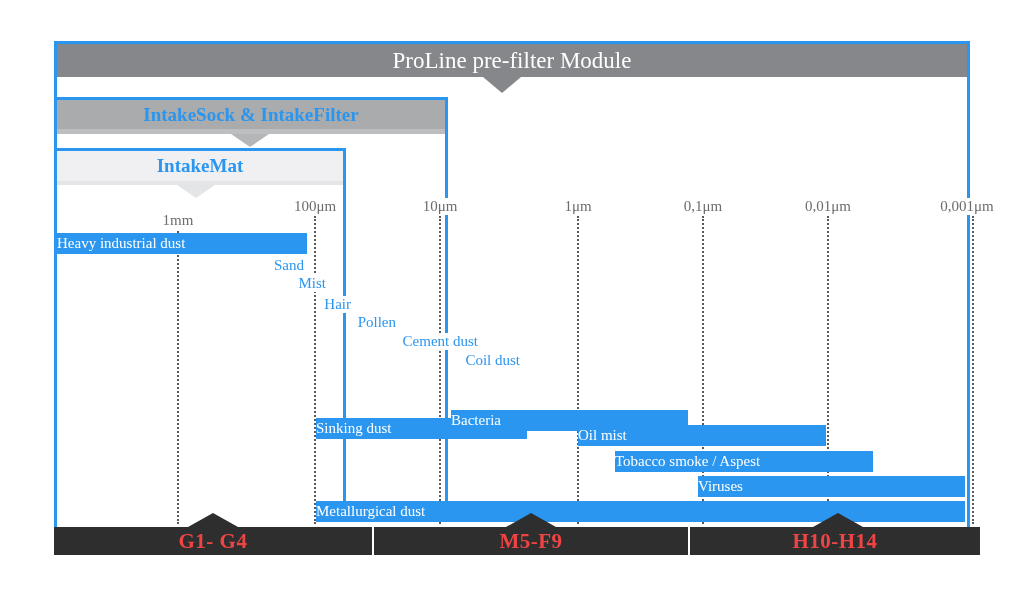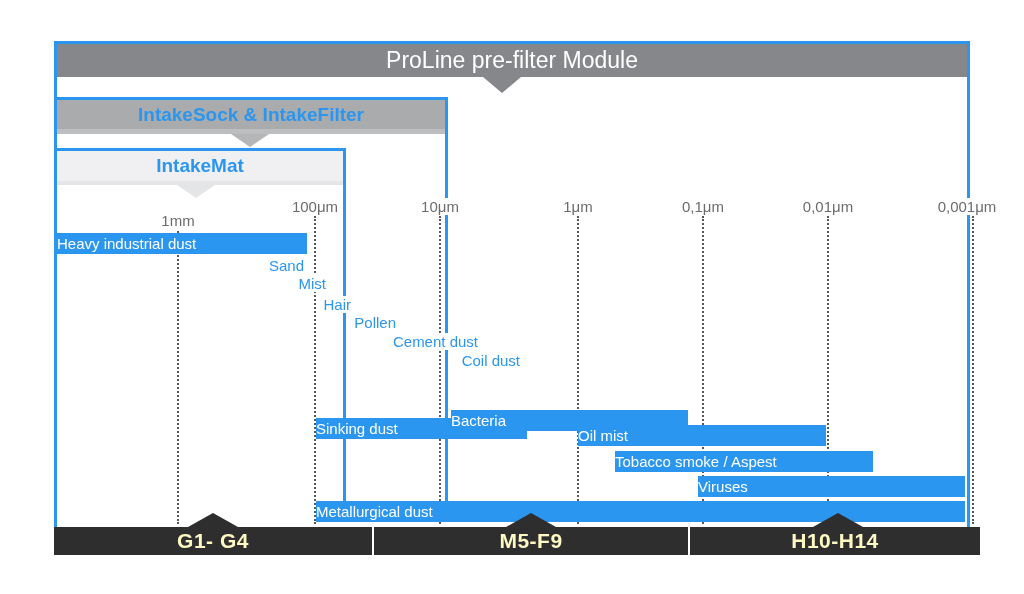--- a/index.html
+++ b/index.html
@@ -8,21 +8,21 @@
     --banner-mid:#a9abad;
     --banner-mid-strip:#bdbec0;
     --banner-light:#f0f0f2;
     --banner-light-strip:#e4e5e6;
     --black-bar:#2e2e2f;
     --tick-text:#6a6c6e;
     --dot:#58595b;
   }
   html,body{margin:0;padding:0;background:#fff;}
   .canvas{position:relative;width:1024px;height:594px;background:#fff;overflow:hidden;
-          font-family:Liberation Sans, sans-serif;}
+          font-family:Liberation Serif, serif;}
   
   .frame{position:absolute;left:54px;top:41px;width:910px;height:487px;
          border:3px solid var(--blue);border-bottom:none;z-index:0;}
   
   .linebox{position:absolute;border-top:3px solid var(--blue);border-right:3px solid var(--blue);z-index:2;}
   .sock-box{left:54px;top:97px;width:391px;height:404px;}
   .mat-box{left:54px;top:148px;width:289px;height:353px;}
   
   .banner{position:absolute;z-index:6;text-align:center;white-space:nowrap;}
   .banner-proline{left:57px;top:44px;width:910px;height:33px;background:var(--banner-dark);
@@ -44,21 +44,21 @@
               color:var(--tick-text);white-space:nowrap;background:#fff;padding:0 2px;z-index:5;}
   .dotline{position:absolute;top:216px;height:308px;width:0;
            border-left:2px dotted var(--dot);z-index:1;}
   
   .bar{position:absolute;height:21px;background:var(--blue);color:#fff;font-size:15px;
        line-height:21px;text-align:left;z-index:3;white-space:nowrap;}
   
   .plabel{position:absolute;color:var(--blue);font-size:15px;line-height:17px;background:#fff;
           padding:0 3px;z-index:4;white-space:nowrap;}
   
-  .fclass{position:absolute;top:527px;height:28px;background:var(--black-bar);color:#fef9c3;
+  .fclass{position:absolute;top:527px;height:28px;background:var(--black-bar);color:#ef4444;
           font-weight:bold;font-size:21px;line-height:28px;text-align:center;z-index:5;
           letter-spacing:0.5px;white-space:nowrap;}
   .fpointer{position:absolute;top:513px;width:0;height:0;transform:translateX(-50%);
             border-left:25px solid transparent;border-right:25px solid transparent;
             border-bottom:14px solid var(--black-bar);z-index:5;}
 </style>
 </head>
 <body>
 
 <div class="canvas" id="cv">

